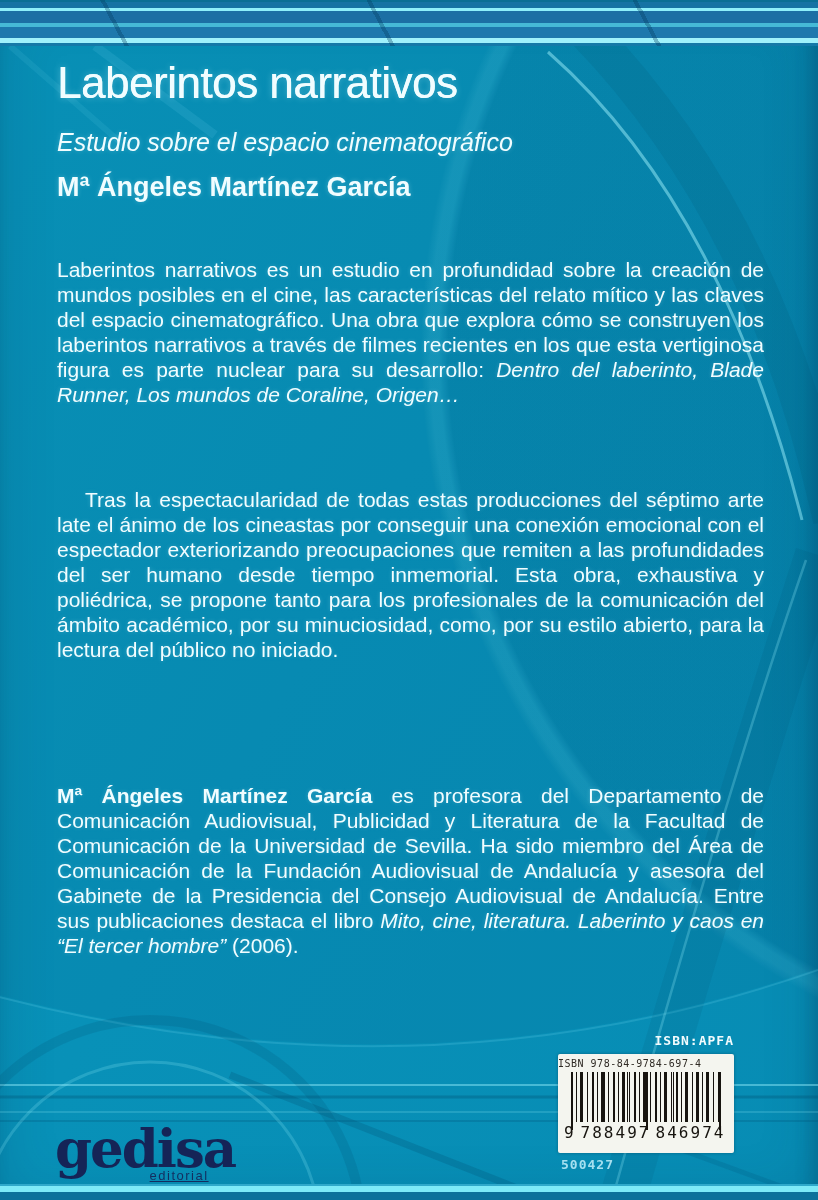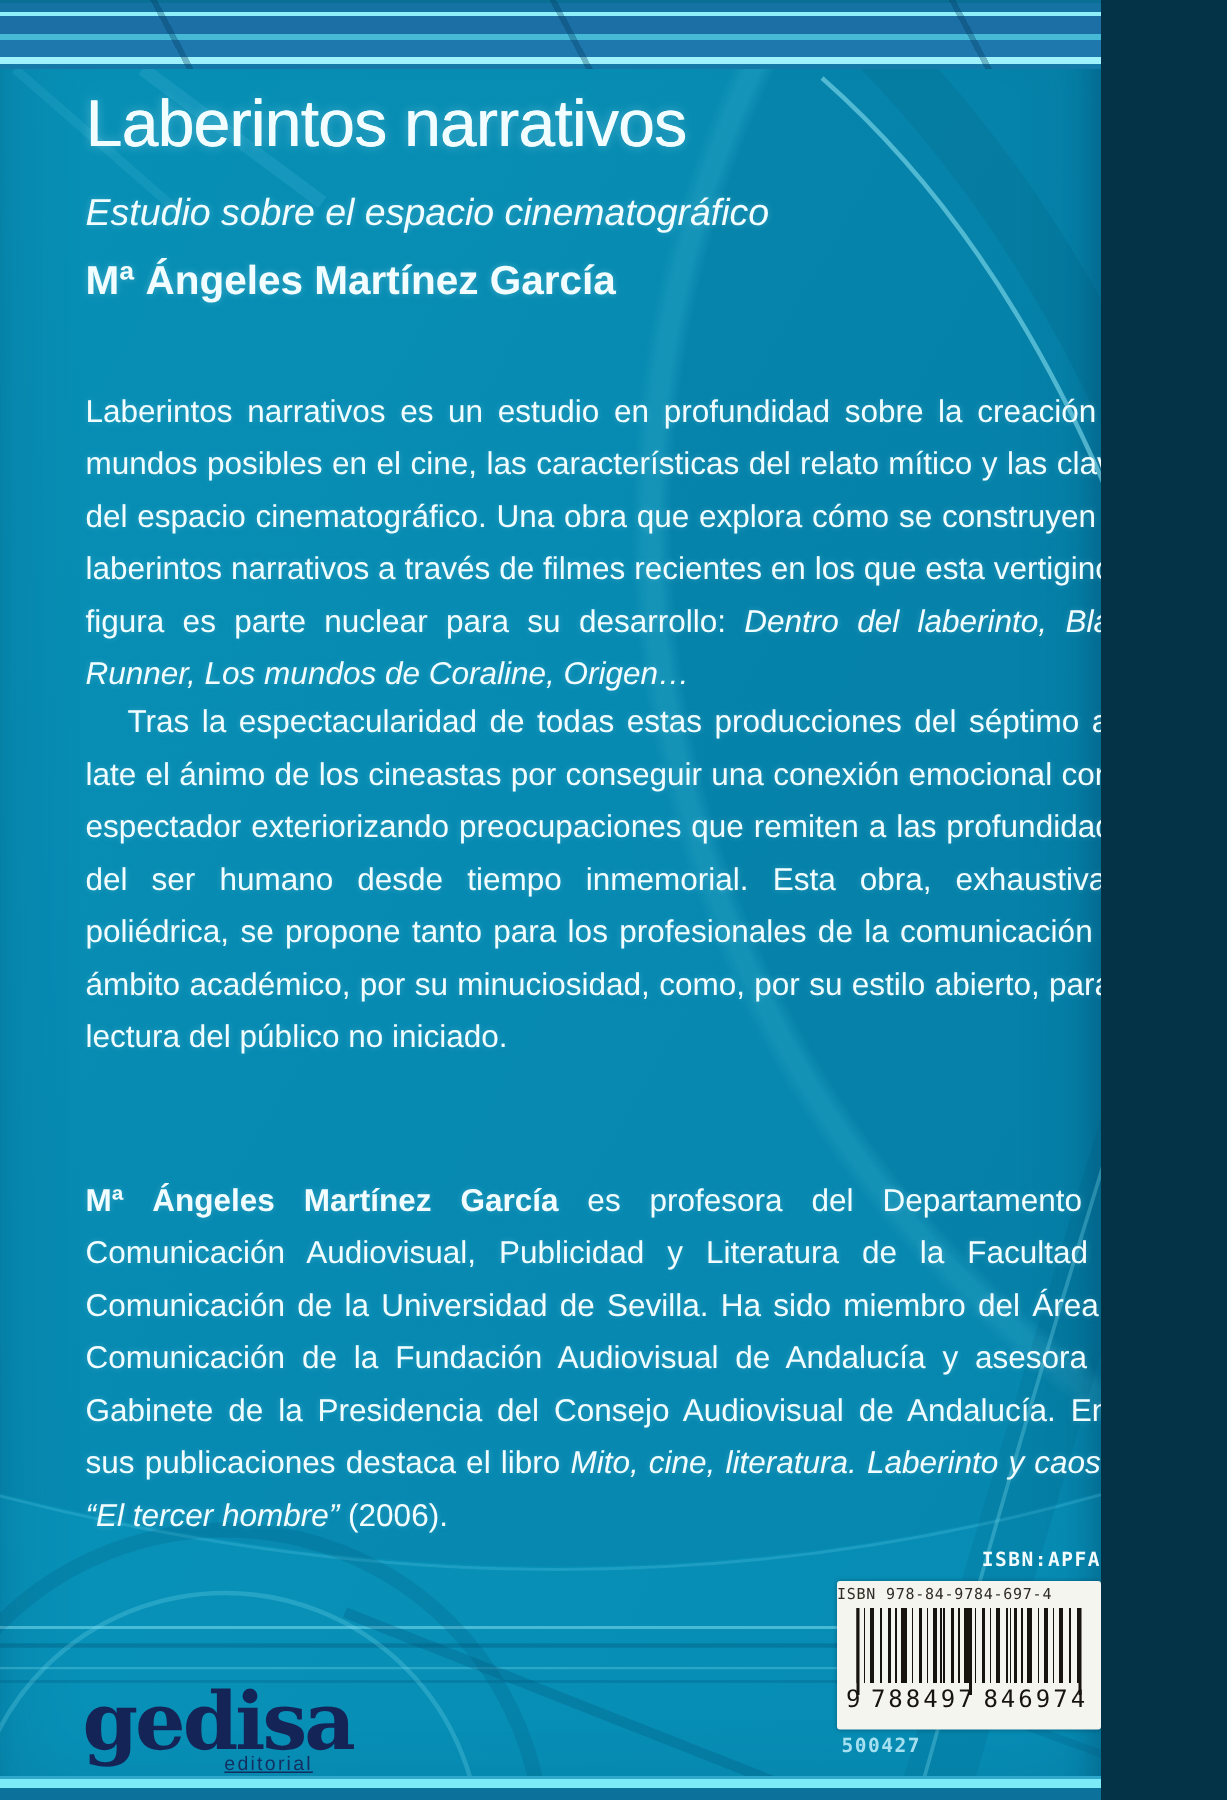--- a/index.html
+++ b/index.html
@@ -1,20 +1,20 @@
 <!DOCTYPE html>
 <html><head>
 <meta charset="utf-8">
 <style>
   html, body { margin: 0; padding: 0; background: #043347; }
   * { box-sizing: border-box; }
 
   .cover {
     position: relative;
-    width: 734px;
+    width: 818px;
     height: 1200px;
     overflow: hidden;
     background:
       radial-gradient(circle 900px at 1150px 350px, rgba(0,70,110,0.10) 0 78%, rgba(150,238,250,0.10) 79% 80%, transparent 81%),
       linear-gradient(120deg, #0997bd 0%, #0891b8 45%, #078cb4 100%);
     font-family: "Liberation Sans", sans-serif;
     box-shadow: inset 0 0 55px rgba(0,45,75,0.18), inset -7px 0 16px rgba(0,45,75,0.22);
   }
 
   
@@ -47,25 +47,25 @@
   }
   .subtitle {
     left: 57px; top: 128px; font-size: 25px; font-style: italic;
     text-shadow: 0 0 5px rgba(190,245,255,0.3);
   }
   .author {
     left: 57px; top: 172px; font-size: 27px; font-weight: bold;
     text-shadow: 0 0 5px rgba(190,245,255,0.3);
   }
   .body-par {
-    left: 57px; width: 707px; font-size: 21px; line-height: 35px;
+    left: 57px; width: 707px; font-size: 21px; line-height: 25px;
     text-align: justify; text-shadow: 0 0 4px rgba(190,245,255,0.25);
   }
   .p1 { top: 236px; }
-  .p2 { top: 443px; text-indent: 28px; }
+  .p2 { top: 466px; text-indent: 28px; }
   .bio { top: 762px; }
   .it { font-style: italic; }
   .bd { font-weight: bold; }
 
   
   .logo {
     position: absolute; left: 55px; top: 1122px; z-index: 3;
     color: #152457; line-height: 1; text-align: center;
   }
   .logo-name {

